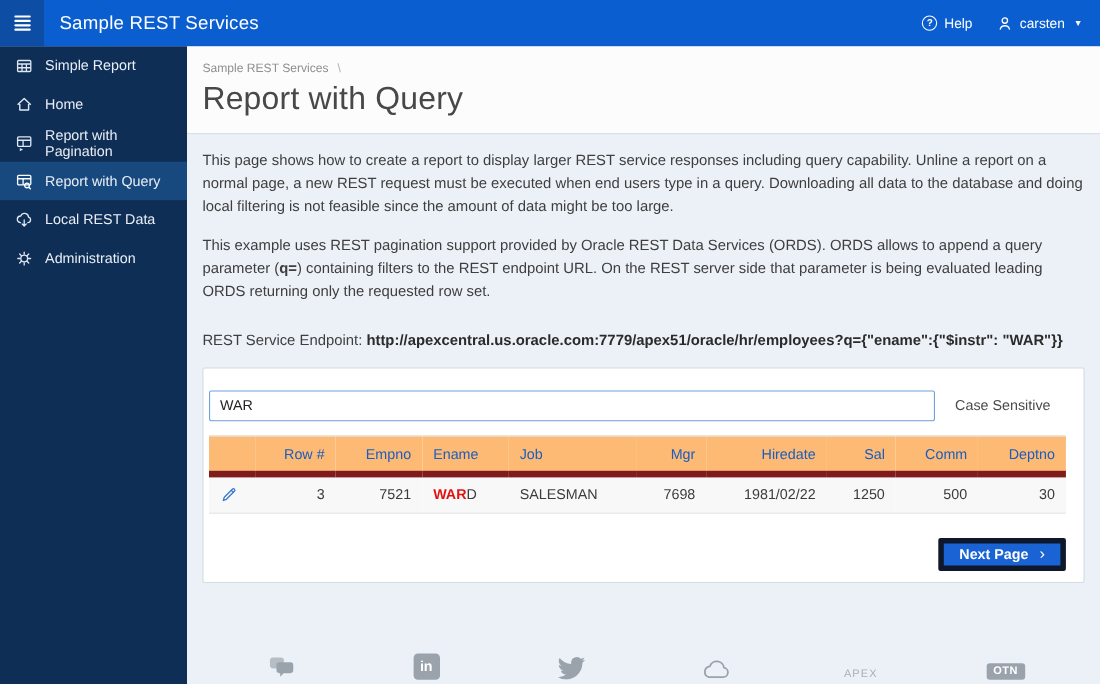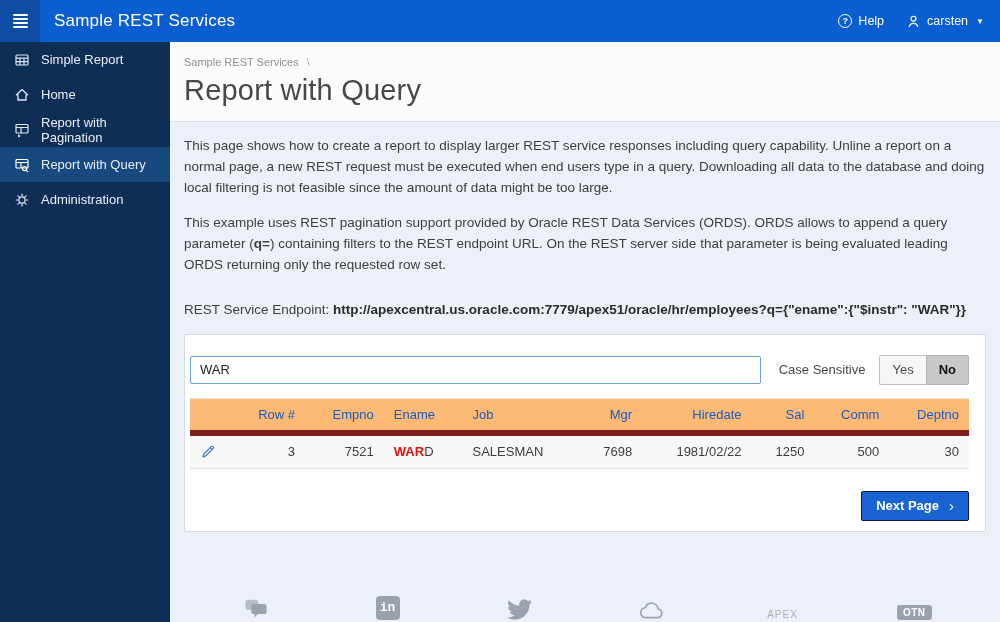--- a/index.html
+++ b/index.html
@@ -76,39 +76,39 @@
     border-top:1px solid #e2e2e2; border-bottom:6px solid #7f1d1d; background:#fdba74;
   }
   tbody td { padding:8px 10px; background:#f8f8f8; border-bottom:1px solid #e2e2e2; color:#3c3c3c; }
   th.num, td.num { text-align:right; }
   th.col-edit, td.col-edit { width:42px; }
   td.col-edit svg { cursor:pointer; display:block; }
   .hl { color:#e01212; font-weight:bold; }
   
   .pager { display:flex; justify-content:flex-end; margin:22px 0 2px 0; }
   .next-btn {
-    background:#1a63d4; border:1px solid #0f172a; border-radius:2px; color:#fff;
+    background:#1a63d4; border:5px solid #0f172a; border-radius:2px; color:#fff;
     font-weight:bold; font-size:13px; height:30px; padding:0 14px; cursor:pointer;
     display:flex; align-items:center; gap:10px;
     font-family:"Liberation Sans","DejaVu Sans",sans-serif;
   }
   .next-btn .chev { font-weight:normal; font-size:15px; line-height:1; }
   
   .footer { display:flex; margin-top:60px; padding:0 6px; }
   .f-item { flex:1; display:flex; flex-direction:column; align-items:center; cursor:pointer; }
   .f-icon { height:28px; display:flex; align-items:flex-end; justify-content:center; margin-bottom:6px; }
   .f-label { font-size:13px; color:#4a4a4a; text-align:center; max-width:118px; line-height:1.35; }
   .apex-text { color:#aab0b7; font-size:10px; letter-spacing:1px; }
   .otn-badge {
     background:#9aa3ac; color:#fff; font-size:10px; font-weight:bold;
     border-radius:3px; padding:2px 6px; letter-spacing:.5px;
   }
   .li-badge {
     width:24px; height:24px; background:#9aa3ac; border-radius:4px; color:#fff;
-    font-weight:bold; font-size:13px; display:flex; align-items:center; justify-content:center;font-family:Liberation Mono, monospace;
+    font-weight:bold; font-size:13px; display:flex; align-items:center; justify-content:center;
   }
 </style>
 </head>
 <body>
 
 <header class="app-header">
   <button class="hamburger-btn">
     <span style="display:flex;flex-direction:column;gap:2px;">
       <i></i>
         <i></i>
@@ -158,20 +158,27 @@
   <div class="nav-item active">
     <svg width="16" height="16" viewBox="0 0 16 16" fill="none" stroke="#ffffff" stroke-width="1.2">
       <rect x="2" y="2.5" width="12" height="8.5" rx="1"></rect>
         <path d="M2 5.5h12M7 5.5V11"></path>
       <circle cx="10.6" cy="11.6" r="2.1"></circle>
         <path d="M12.2 13.2 14 15"></path>
     </svg>
     <span>Report with Query</span>
   </div>
   <div class="nav-item">
+    <svg width="16" height="16" viewBox="0 0 16 16" fill="none" stroke="#dfe7f2" stroke-width="1.2" stroke-linejoin="round" stroke-linecap="round">
+      <path d="M4.6 10.4a3 3 0 0 1 .3-6 3.6 3.6 0 0 1 7 .9 2.6 2.6 0 0 1-.6 5.1"></path>
+      <path d="M8 8v5.4M6.2 11.6 8 13.4l1.8-1.8"></path>
+    </svg>
+    <span>Local REST Data</span>
+  </div>
+  <div class="nav-item">
     <svg width="16" height="16" viewBox="0 0 16 16" fill="none" stroke="#dfe7f2" stroke-width="1.2" stroke-linecap="round">
       <circle cx="8" cy="8" r="3.1"></circle>
       <path d="M8 2.2v1.9M8 11.9v1.9M2.2 8h1.9M11.9 8h1.9M3.9 3.9l1.3 1.3M10.8 10.8l1.3 1.3M12.1 3.9l-1.3 1.3M5.2 10.8l-1.3 1.3"></path>
     </svg>
     <span>Administration</span>
   </div>
 </aside>
 
 <main class="main">
   <div class="title-region">
@@ -183,24 +190,20 @@
 
   <div class="body-region">
     <p class="desc">This page shows how to create a report to display larger REST service responses including query capability. Unline a report on a normal page, a new REST request must be executed when end users type in a query. Downloading all data to the database and doing local filtering is not feasible since the amount of data might be too large.</p>
     <p class="desc"><span>This example uses REST pagination support provided by Oracle REST Data Services (ORDS). ORDS allows to append a query parameter (</span><b>q=</b><span>) containing filters to the REST endpoint URL. On the REST server side that parameter is being evaluated leading ORDS returning only the requested row set.</span></p>
     <p class="endpoint"><span>REST Service Endpoint:</span> <b>http://apexcentral.us.oracle.com:7779/apex51/oracle/hr/employees?q={"ename":{"$instr": "WAR"}}</b></p>
 
     <section class="card">
       <div class="search-row">
         <input class="query-input" type="text" value="WAR" style="">
         <span class="cs-label">Case Sensitive</span>
-        <div class="segmented">
-          <button class="seg">Yes</button>
-          <button class="seg selected">No</button>
-        </div>
       </div>
 
       <table>
         <thead>
           <tr>
             <th class="col-edit"></th>
             <th class="num">Row #</th>
             <th class="num">Empno</th>
             <th>Ename</th>
             <th>Job</th>

